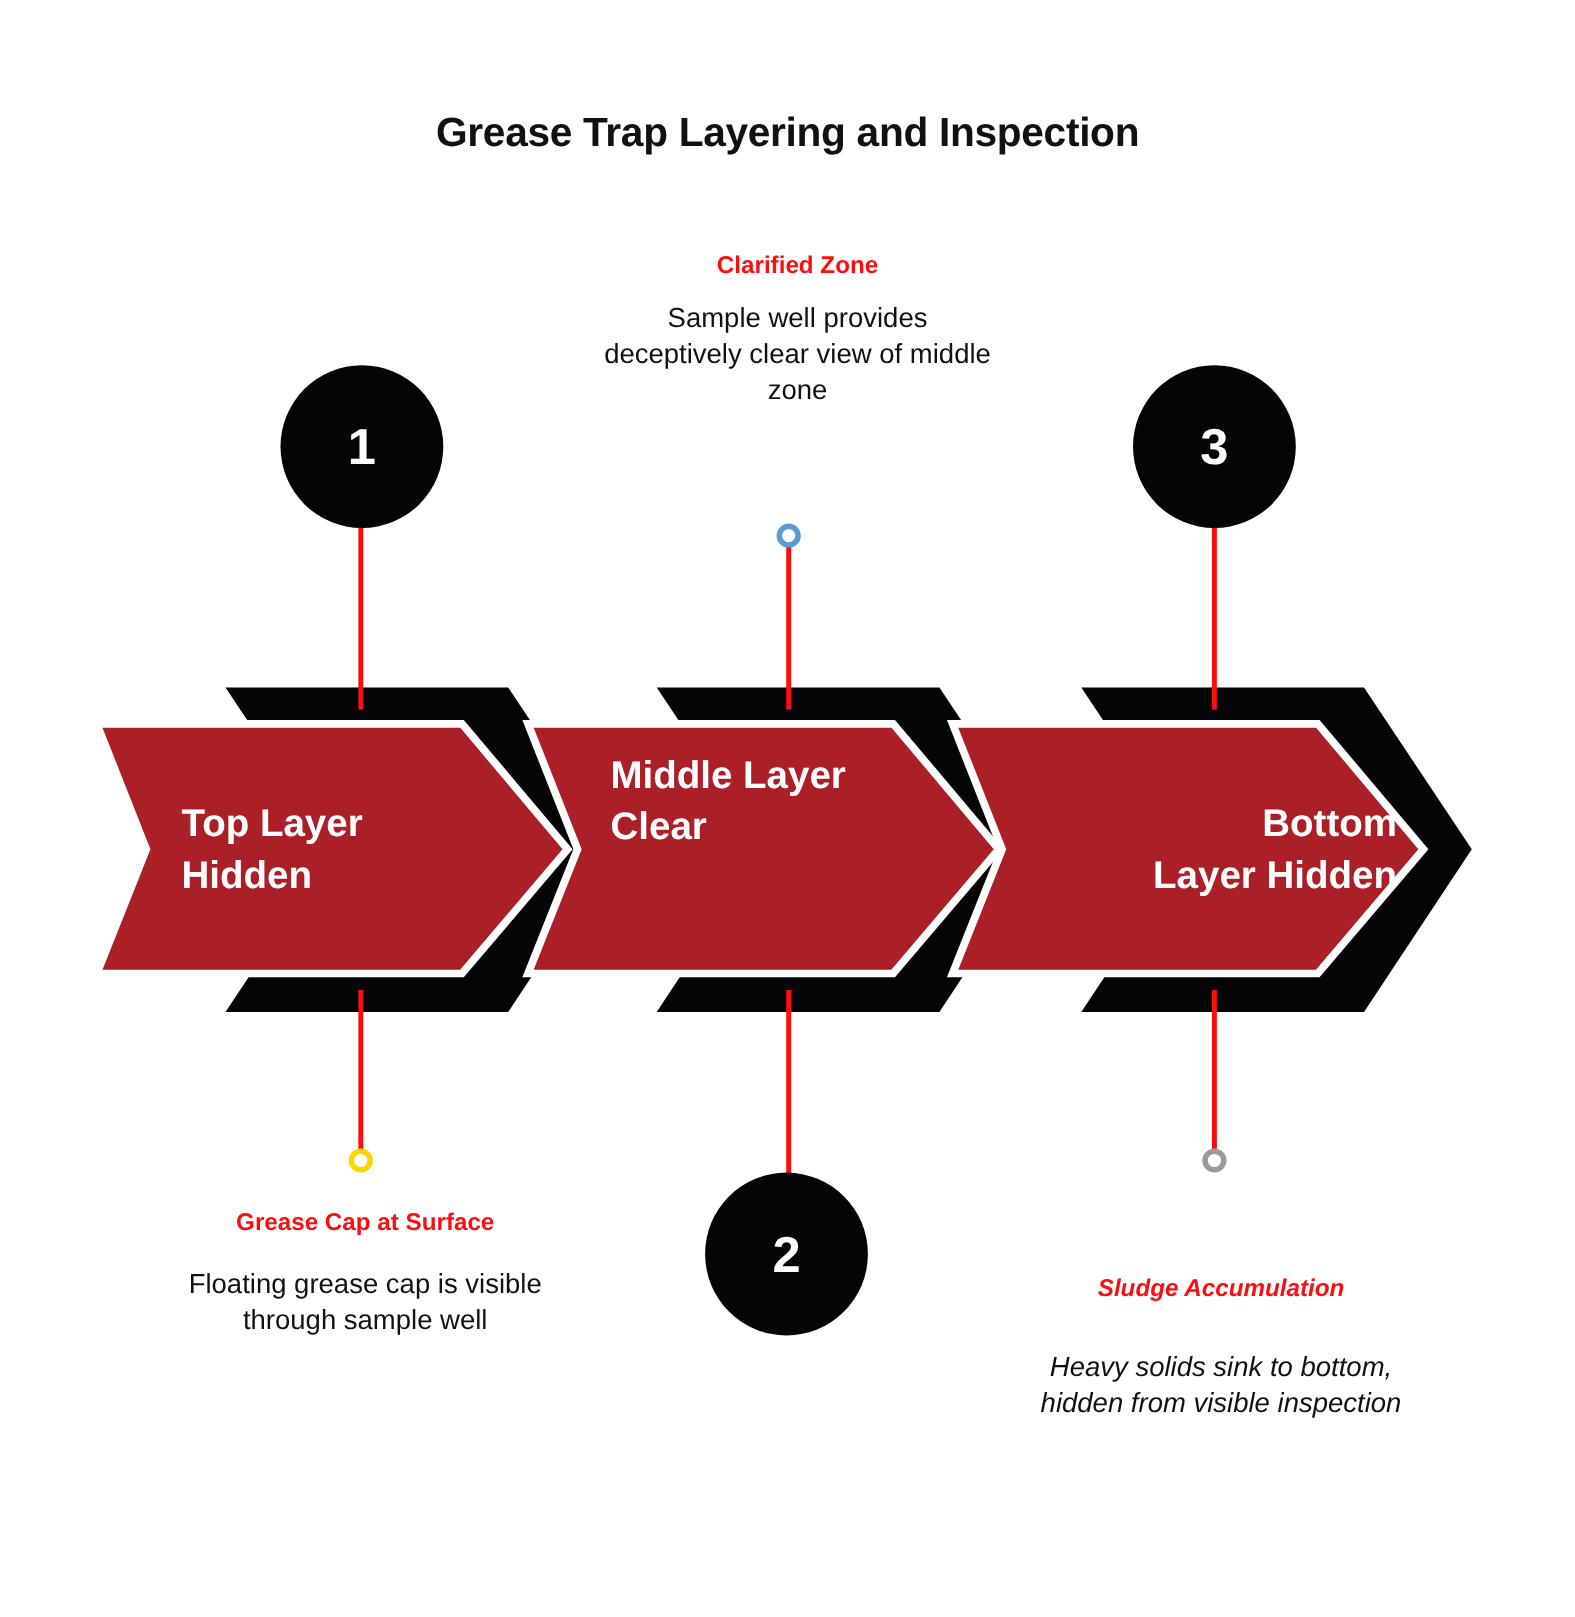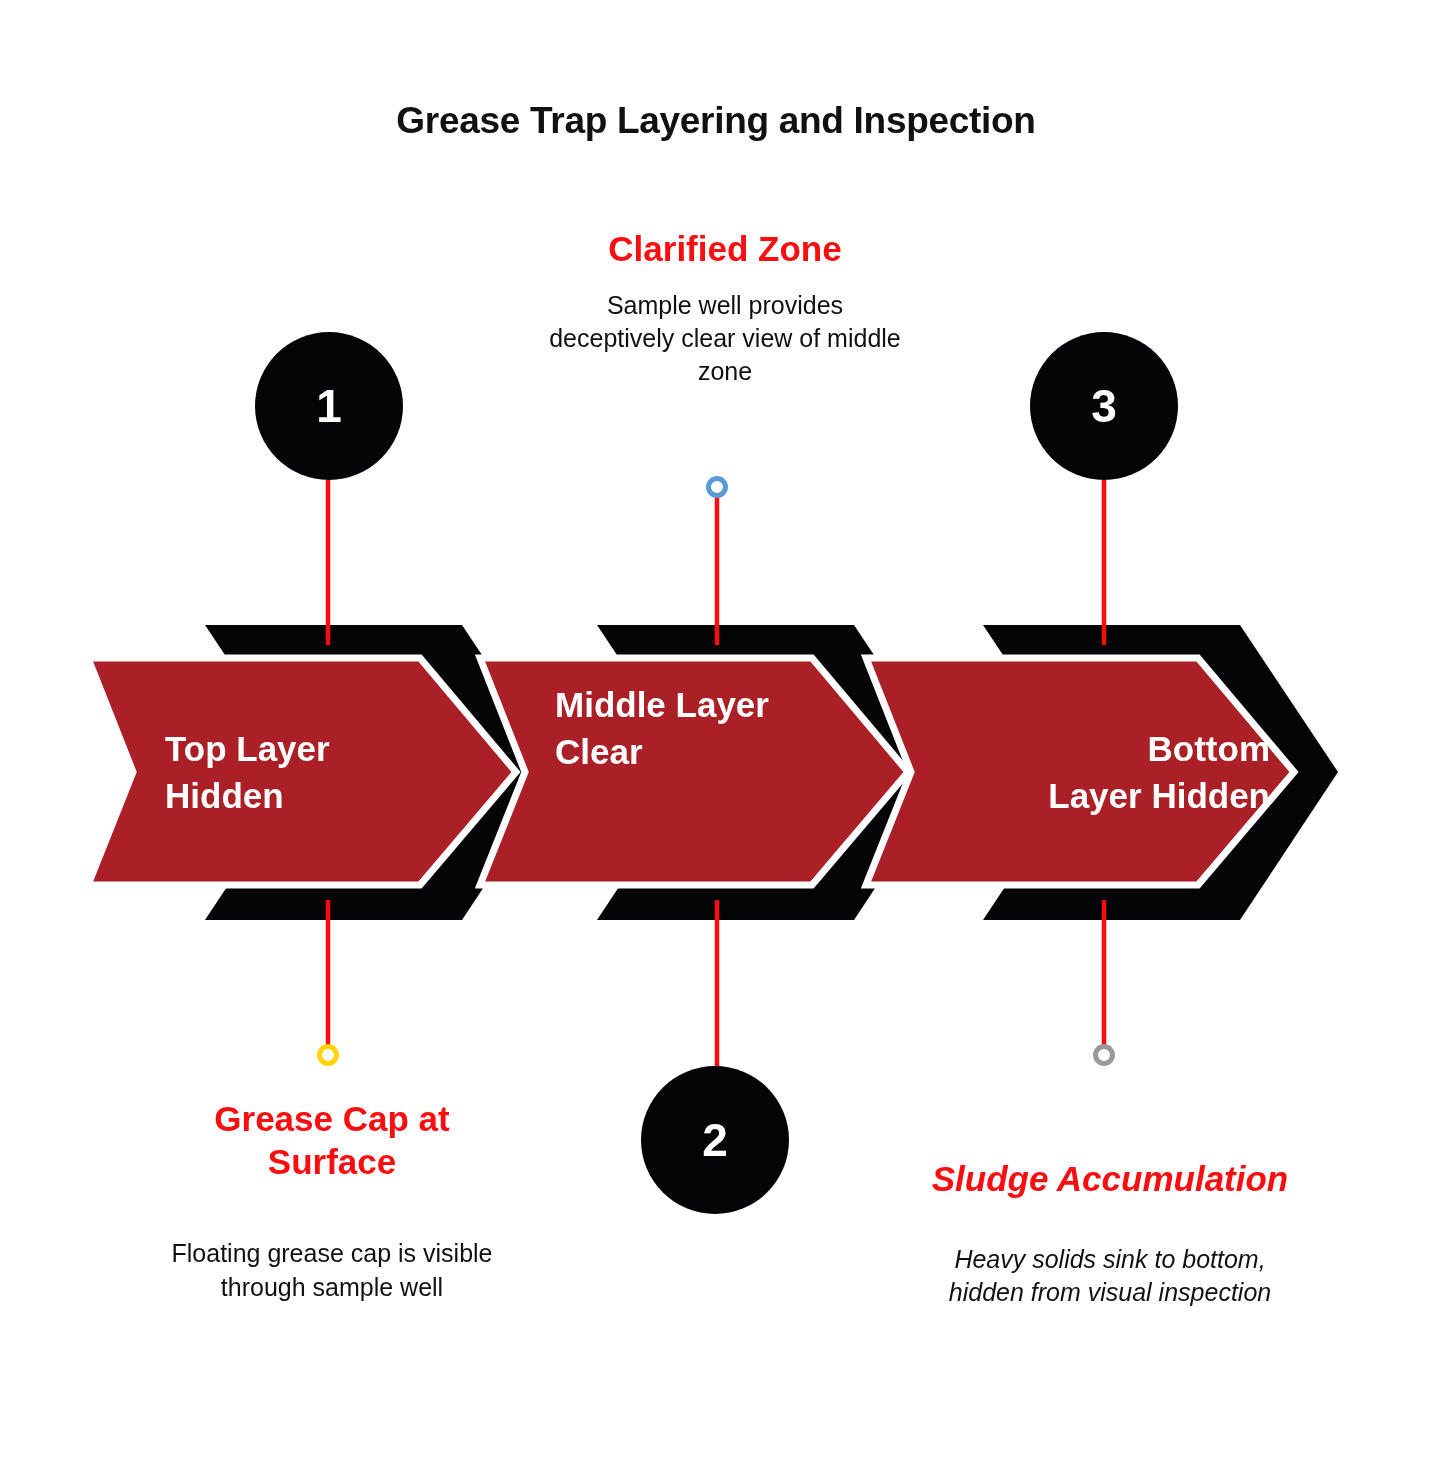--- a/index.html
+++ b/index.html
@@ -36,37 +36,37 @@
     color: #111111;
     white-space: nowrap;
   }
 
   
   .callout {
     position: absolute;
     text-align: center;
   }
   .callout-heading {
-    font-size: 35px;
+    font-size: 22px;
     font-weight: bold;
     color: #fc0d10;
     line-height: 1.22;
   }
   .callout-body {
     font-size: 25px;
     font-weight: normal;
     color: #111111;
     line-height: 1.33;
     margin-top: 18px;
   }
 
   #callout-clarified        { left: 545px; top: 228px; width: 360px; }
   #callout-clarified .callout-body { }
   #callout-grease           { left: 148px; top: 1098px; width: 368px; }
-  #callout-grease .callout-body { margin-top: 54px; }
+  #callout-grease .callout-body { margin-top: 26px; }
   #callout-sludge           { left: 930px; top: 1158px; width: 360px; font-style: italic; }
   #callout-sludge .callout-body { margin-top: 42px; }
 
   
   #diagram {
     position: absolute;
     left: 0; top: 0;
     width: 1432px;
     height: 1470px;
   }
@@ -171,16 +171,16 @@
     <div class="callout-body">Sample well provides deceptively clear view of middle zone</div>
   </div>
 
   <div class="callout" id="callout-grease">
     <div class="callout-heading">Grease Cap at Surface</div>
     <div class="callout-body">Floating grease cap is visible through sample well</div>
   </div>
 
   <div class="callout" id="callout-sludge">
     <div class="callout-heading">Sludge Accumulation</div>
-    <div class="callout-body">Heavy solids sink to bottom, hidden from visual inspection</div>
+    <div class="callout-body">Heavy solids sink to bottom, hidden from visible inspection</div>
   </div>
 
 </div>
 
 </body></html>

